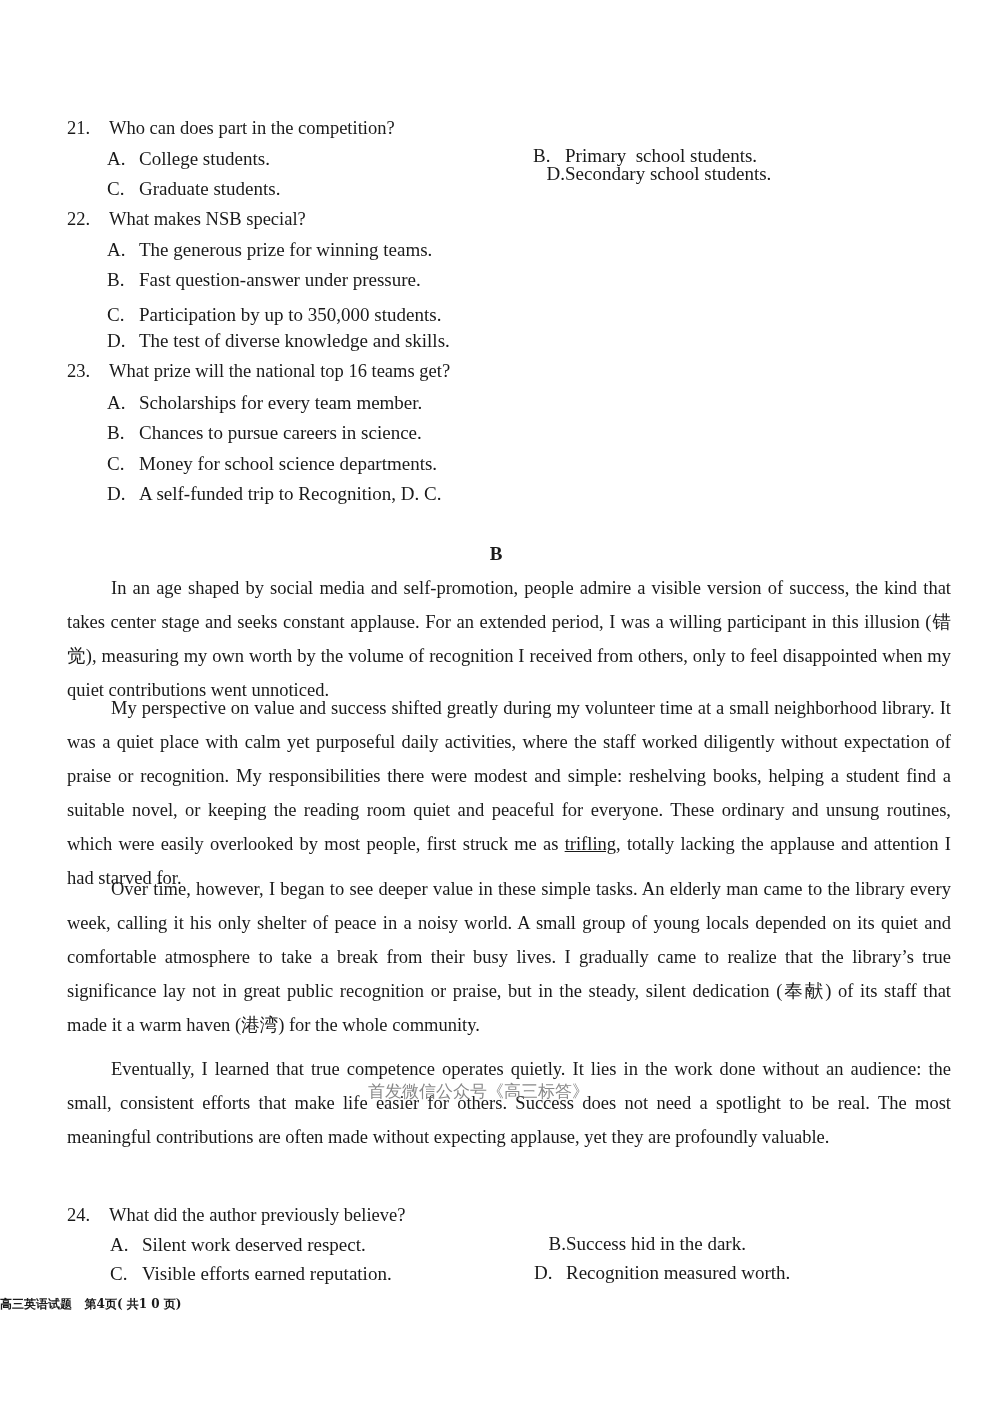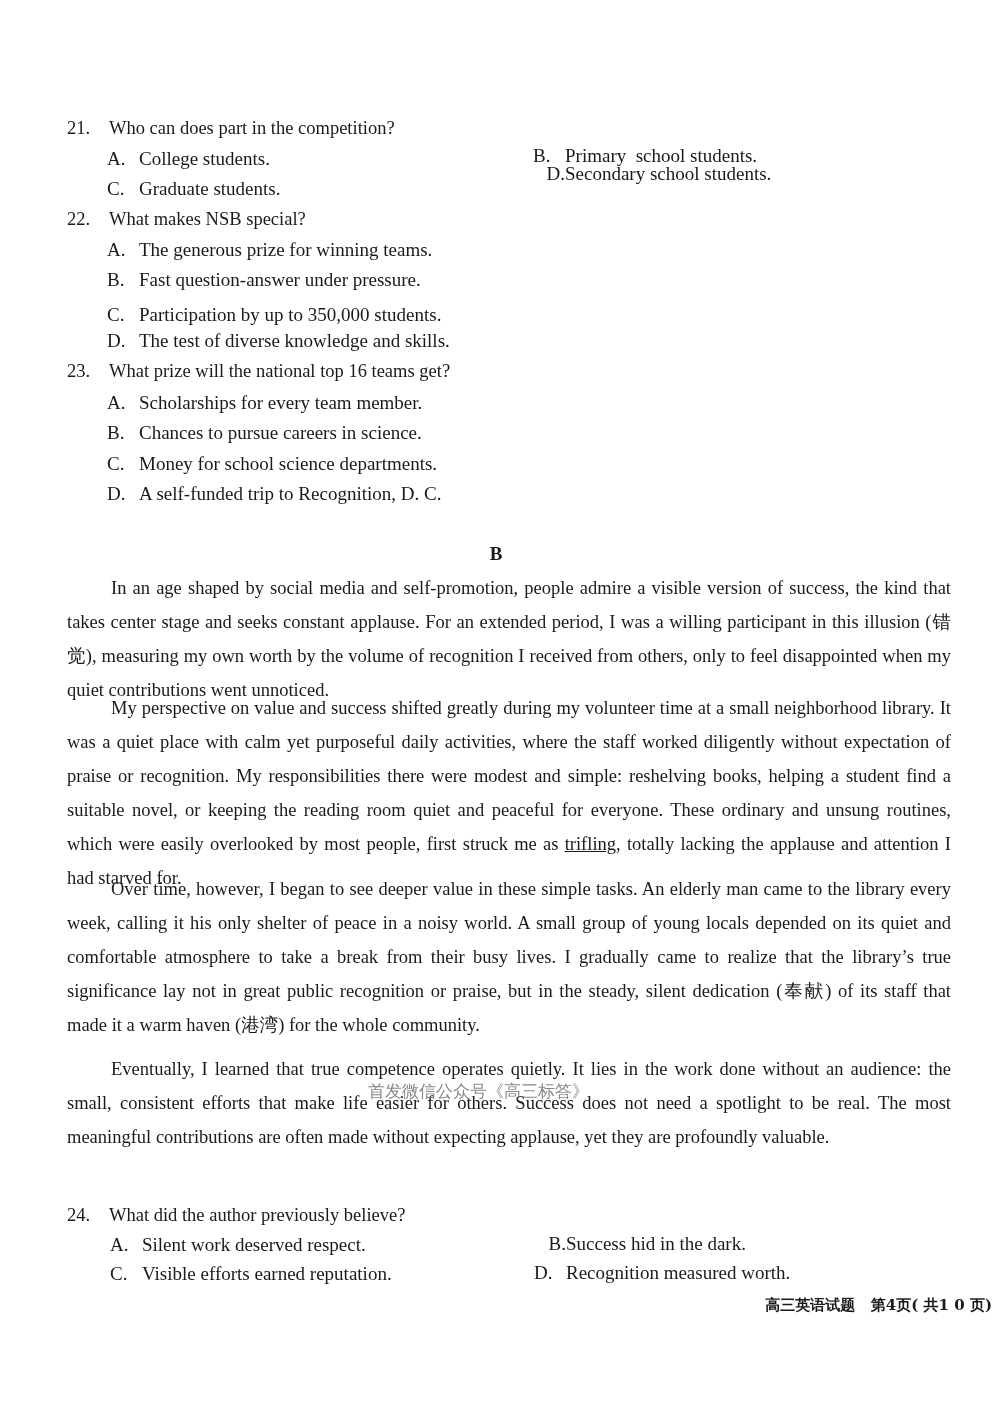--- a/index.html
+++ b/index.html
@@ -17,22 +17,22 @@
     position: absolute; left: 67px; width: 884px;
     font-size: 18.5px; line-height: 34px; text-align: justify;
     text-indent: 44px; margin: 0;
   }
   .para u { }
   .watermark {
     position: absolute; left: 368px; top: 1080px; font-size: 17px; color: #737373;
     font-family: "DejaVu Sans", sans-serif; opacity: 0.85; white-space: nowrap;
   }
   .footer {
-    position: absolute; left: 0; width: 992px; top: 1296px; text-align: right;
-    font-size: 15px; font-weight: bold; font-family: "DejaVu Serif", serif;
+    position: absolute; left: 0; width: 992px; top: 1296px; text-align: left;
+    font-size: 12px; font-weight: bold; font-family: "DejaVu Serif", serif;
   }
 </style>
 </head>
 <body>
 
 <div class="q" style="left:67px; top:118px;">
   <span class="qnum">21.</span><span>Who can does part in the competition?</span>
 </div>
 <div class="opt" style="left:107px; top:148px;">
   <span class="optl">A.</span><span>College students.</span>

